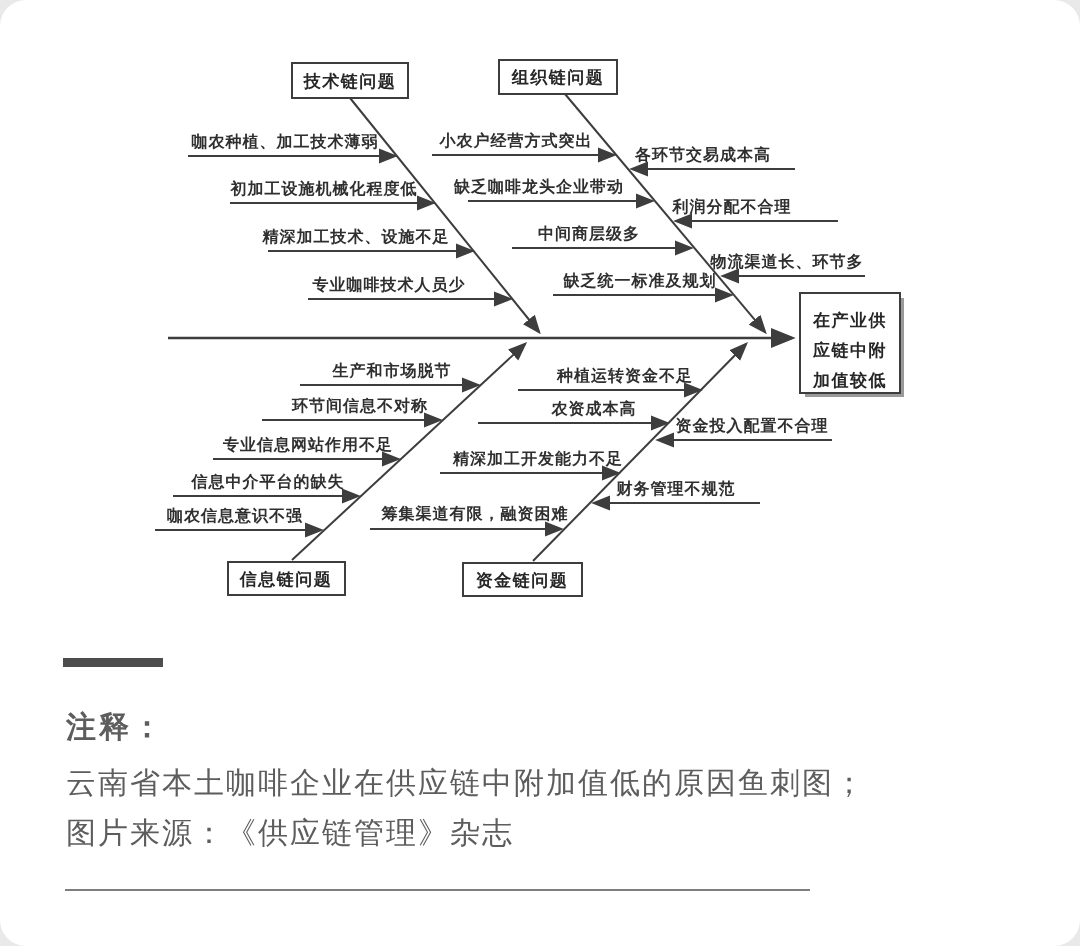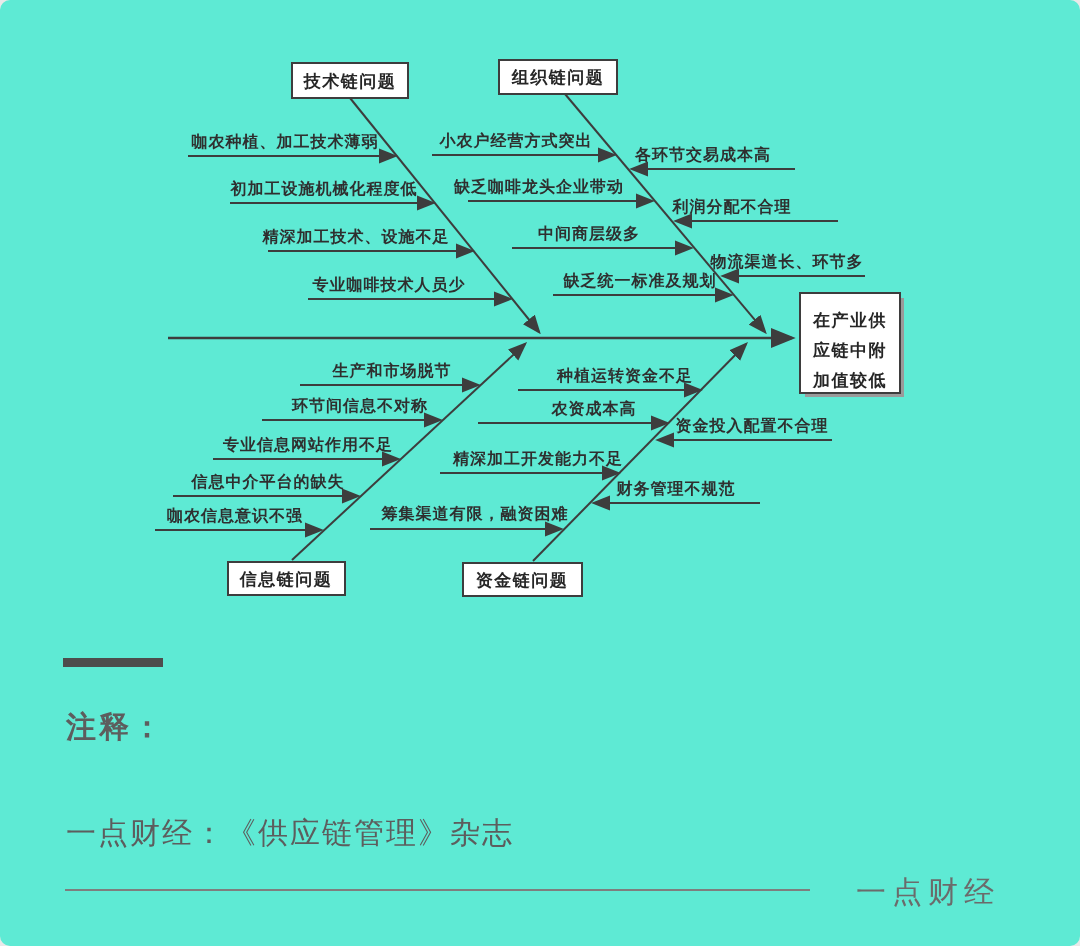--- a/index.html
+++ b/index.html
@@ -4,22 +4,22 @@
 <style>
   html,body{margin:0;padding:0;}
   body{
     width:1080px;height:946px;
     background:#e9e9e9;
     font-family:"Liberation Sans", sans-serif;
     position:relative;
   }
   .card{
     position:absolute;inset:0;
-    background:#5eead4;
-    border-radius:10px;
+    background:#ffffff;
+    border-radius:26px;
     overflow:hidden;
   }
   svg{display:block;}
   
   .ln{stroke:#3d3d3d;stroke-width:2;fill:none;}
   .spine{stroke-width:2.6;}
   .bx{fill:#ffffff;stroke:#3d3d3d;stroke-width:2;}
   .bx-shadow{fill:#9a9a9a;stroke:none;}
   .cause{
     font-family:"Liberation Sans", sans-serif;
@@ -161,17 +161,17 @@
     <g>
       <line class="ln" x1="832" y1="440" x2="658" y2="440" marker-end="url(#ah)"></line>
       <text class="cause" x="752" y="431">资金投入配置不合理</text>
       <line class="ln" x1="760" y1="503" x2="594" y2="503" marker-end="url(#ah)"></line>
       <text class="cause" x="676" y="494">财务管理不规范</text>
     </g>
   </svg>
 
   <div class="footer-bar"></div>
   <div class="note-label">注释：</div>
-  <div class="note-line2">一点财经：《供应链管理》杂志</div>
+  <div class="note-line1">云南省本土咖啡企业在供应链中附加值低的原因鱼刺图；</div>
+  <div class="note-line2">图片来源：《供应链管理》杂志</div>
   <div class="footer-rule"></div>
-  <div class="brand">一点财经</div>
 
 </div>
 
 </body></html>

